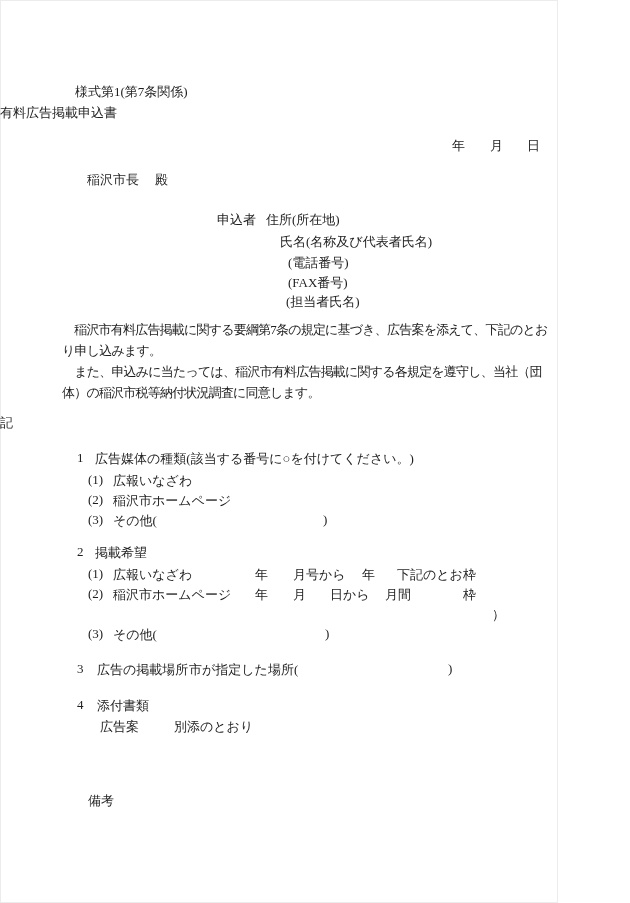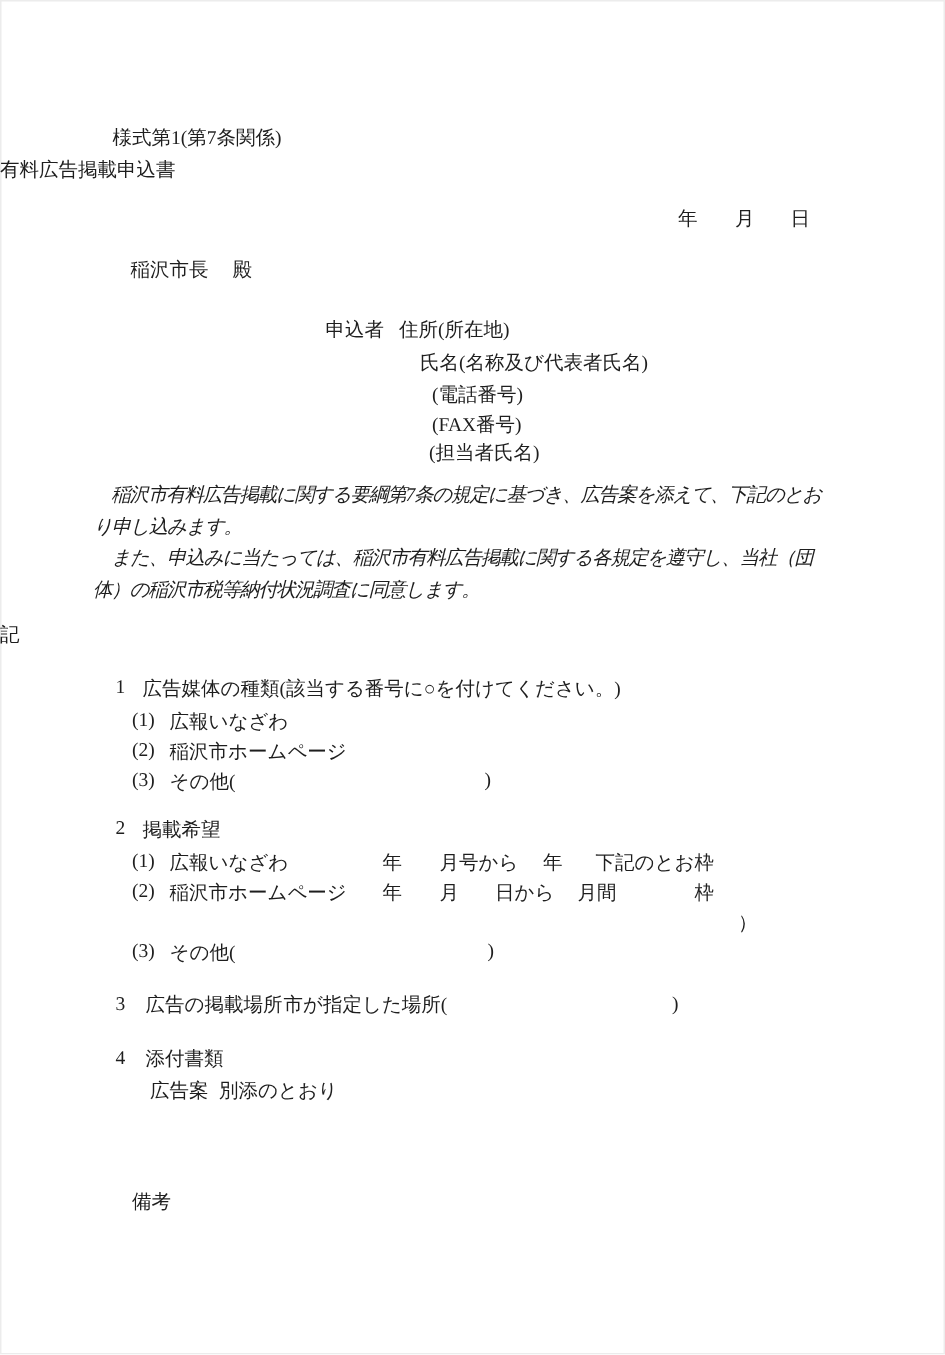--- a/index.html
+++ b/index.html
@@ -2,42 +2,42 @@
 <html><head>
 <meta charset="utf-8">
 <style>
   html, body {
     margin: 0;
     padding: 0;
     background: #ffffff;
   }
   .page {
     position: relative;
-    width: 630px;
+    width: 558px;
     height: 903px;
     background: #ffffff;
     box-shadow: inset 0 0 0 1px #ececec;
     font-family: "Liberation Serif", "DejaVu Serif", serif;
     font-size: 13px;
     color: #1e1e1e;
     overflow: hidden;
   }
   .line {
     position: absolute;
     left: 0;
     width: 630px;
     height: 17px;
     white-space: nowrap;
   }
   .line.center { }
   .at {
     position: absolute;
     white-space: nowrap;
   }
-  .para { letter-spacing: -0.8px; font-style: italic; }
+  .para { letter-spacing: -0.8px; }
 </style>
 </head>
 <body>
 
 <div class="page">
 
   <div class="line" style="top:83px">
     <span class="at" style="left:75px">様式第1(第7条関係)</span>
   </div>
 
@@ -145,20 +145,20 @@
     <span class="at" style="left:189px">市が指定した場所(</span>
     <span class="at" style="left:448px">)</span>
   </div>
 
   <div class="line" style="top:697px">
     <span class="at" style="left:77px">4</span>
     <span class="at" style="left:97px">添付書類</span>
   </div>
   <div class="line" style="top:718px">
     <span class="at" style="left:100px">広告案</span>
-    <span class="at" style="left:146px">別添のとおり</span>
+    <span class="at" style="left:174px">別添のとおり</span>
   </div>
 
   <div class="line" style="top:792px">
     <span class="at" style="left:88px">備考</span>
   </div>
 
 </div>
 
 </body></html>

